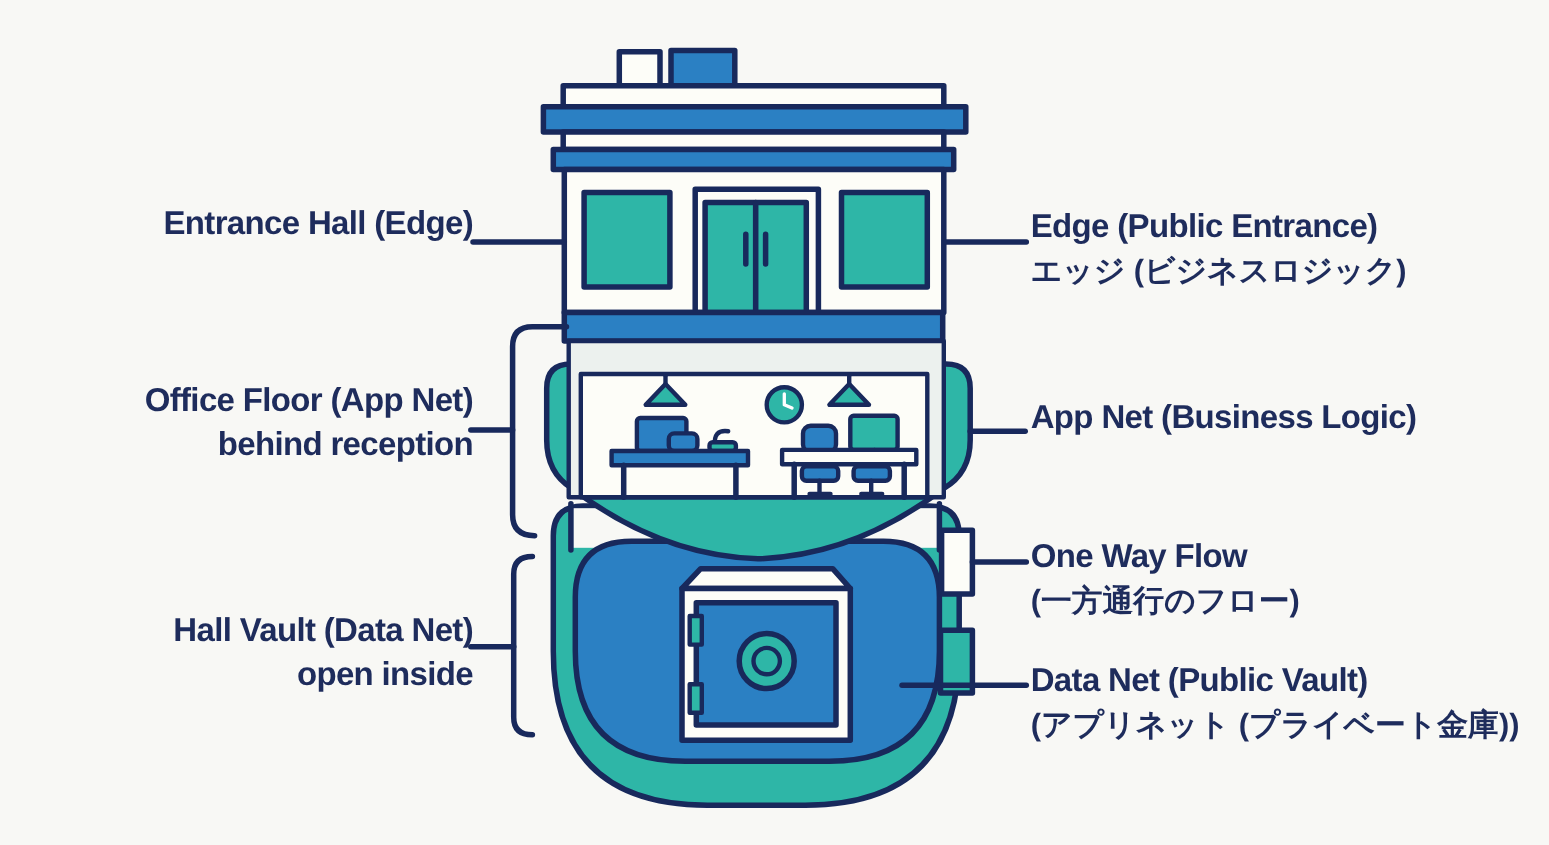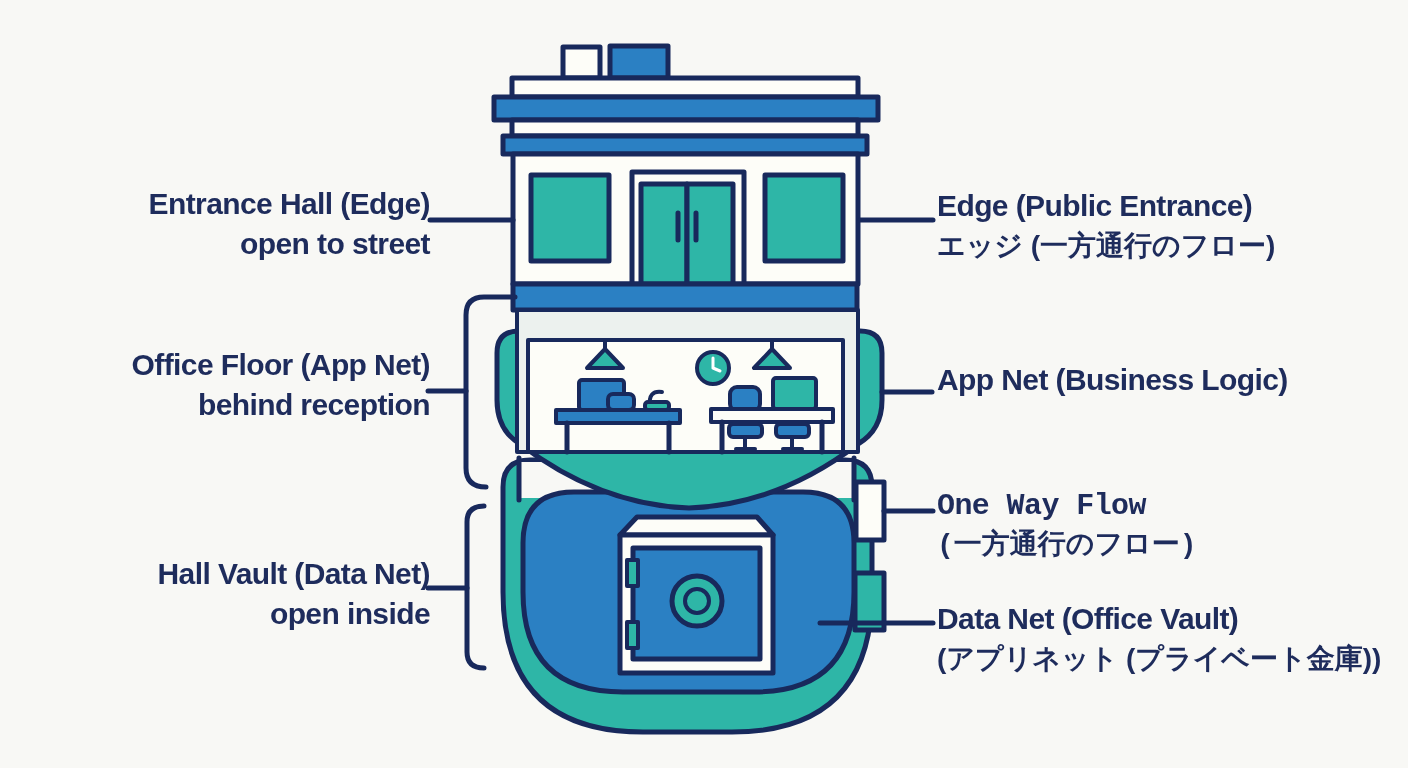--- a/index.html
+++ b/index.html
@@ -126,40 +126,39 @@
       <path d="M882,392 H932" class="o"></path>
       <path d="M484,506 Q467,506 467,522 V652 Q467,668 484,668" class="o"></path>
       <path d="M428,588 H467" class="o"></path>
       <path d="M884,511 H933" class="o"></path>
       <path d="M820,623 H933" class="o"></path>
     </g>
   </svg>
 
   <div class="label left" style="top:184px;right:978px;">
     <div>Entrance Hall (Edge)</div>
-    <div>open to street</div>
   </div>
   <div class="label left" style="top:345px;right:978px;">
     <div>Office Floor (App Net)</div>
     <div>behind reception</div>
   </div>
   <div class="label left" style="top:554px;right:978px;">
     <div>Hall Vault (Data Net)</div>
     <div>open inside</div>
   </div>
 
   <div class="label" style="top:186px;left:937px;">
     <div>Edge (Public Entrance)</div>
-    <div class="jp">エッジ (一方通行のフロー)</div>
+    <div class="jp">エッジ (ビジネスロジック)</div>
   </div>
   <div class="label" style="top:360px;left:937px;text-align:right;">
     <div>App Net (Business Logic)</div>
   </div>
-  <div class="label" style="top:486px;left:937px;font-family:Liberation Mono, monospace;">
+  <div class="label" style="top:486px;left:937px;">
     <div>One Way Flow</div>
     <div class="jp">(一方通行のフロー)</div>
   </div>
   <div class="label" style="top:599px;left:937px;">
-    <div>Data Net (Office Vault)</div>
+    <div>Data Net (Public Vault)</div>
     <div class="jp">(アプリネット (プライベート金庫))</div>
   </div>
 
 </div>
 
 </body></html>

